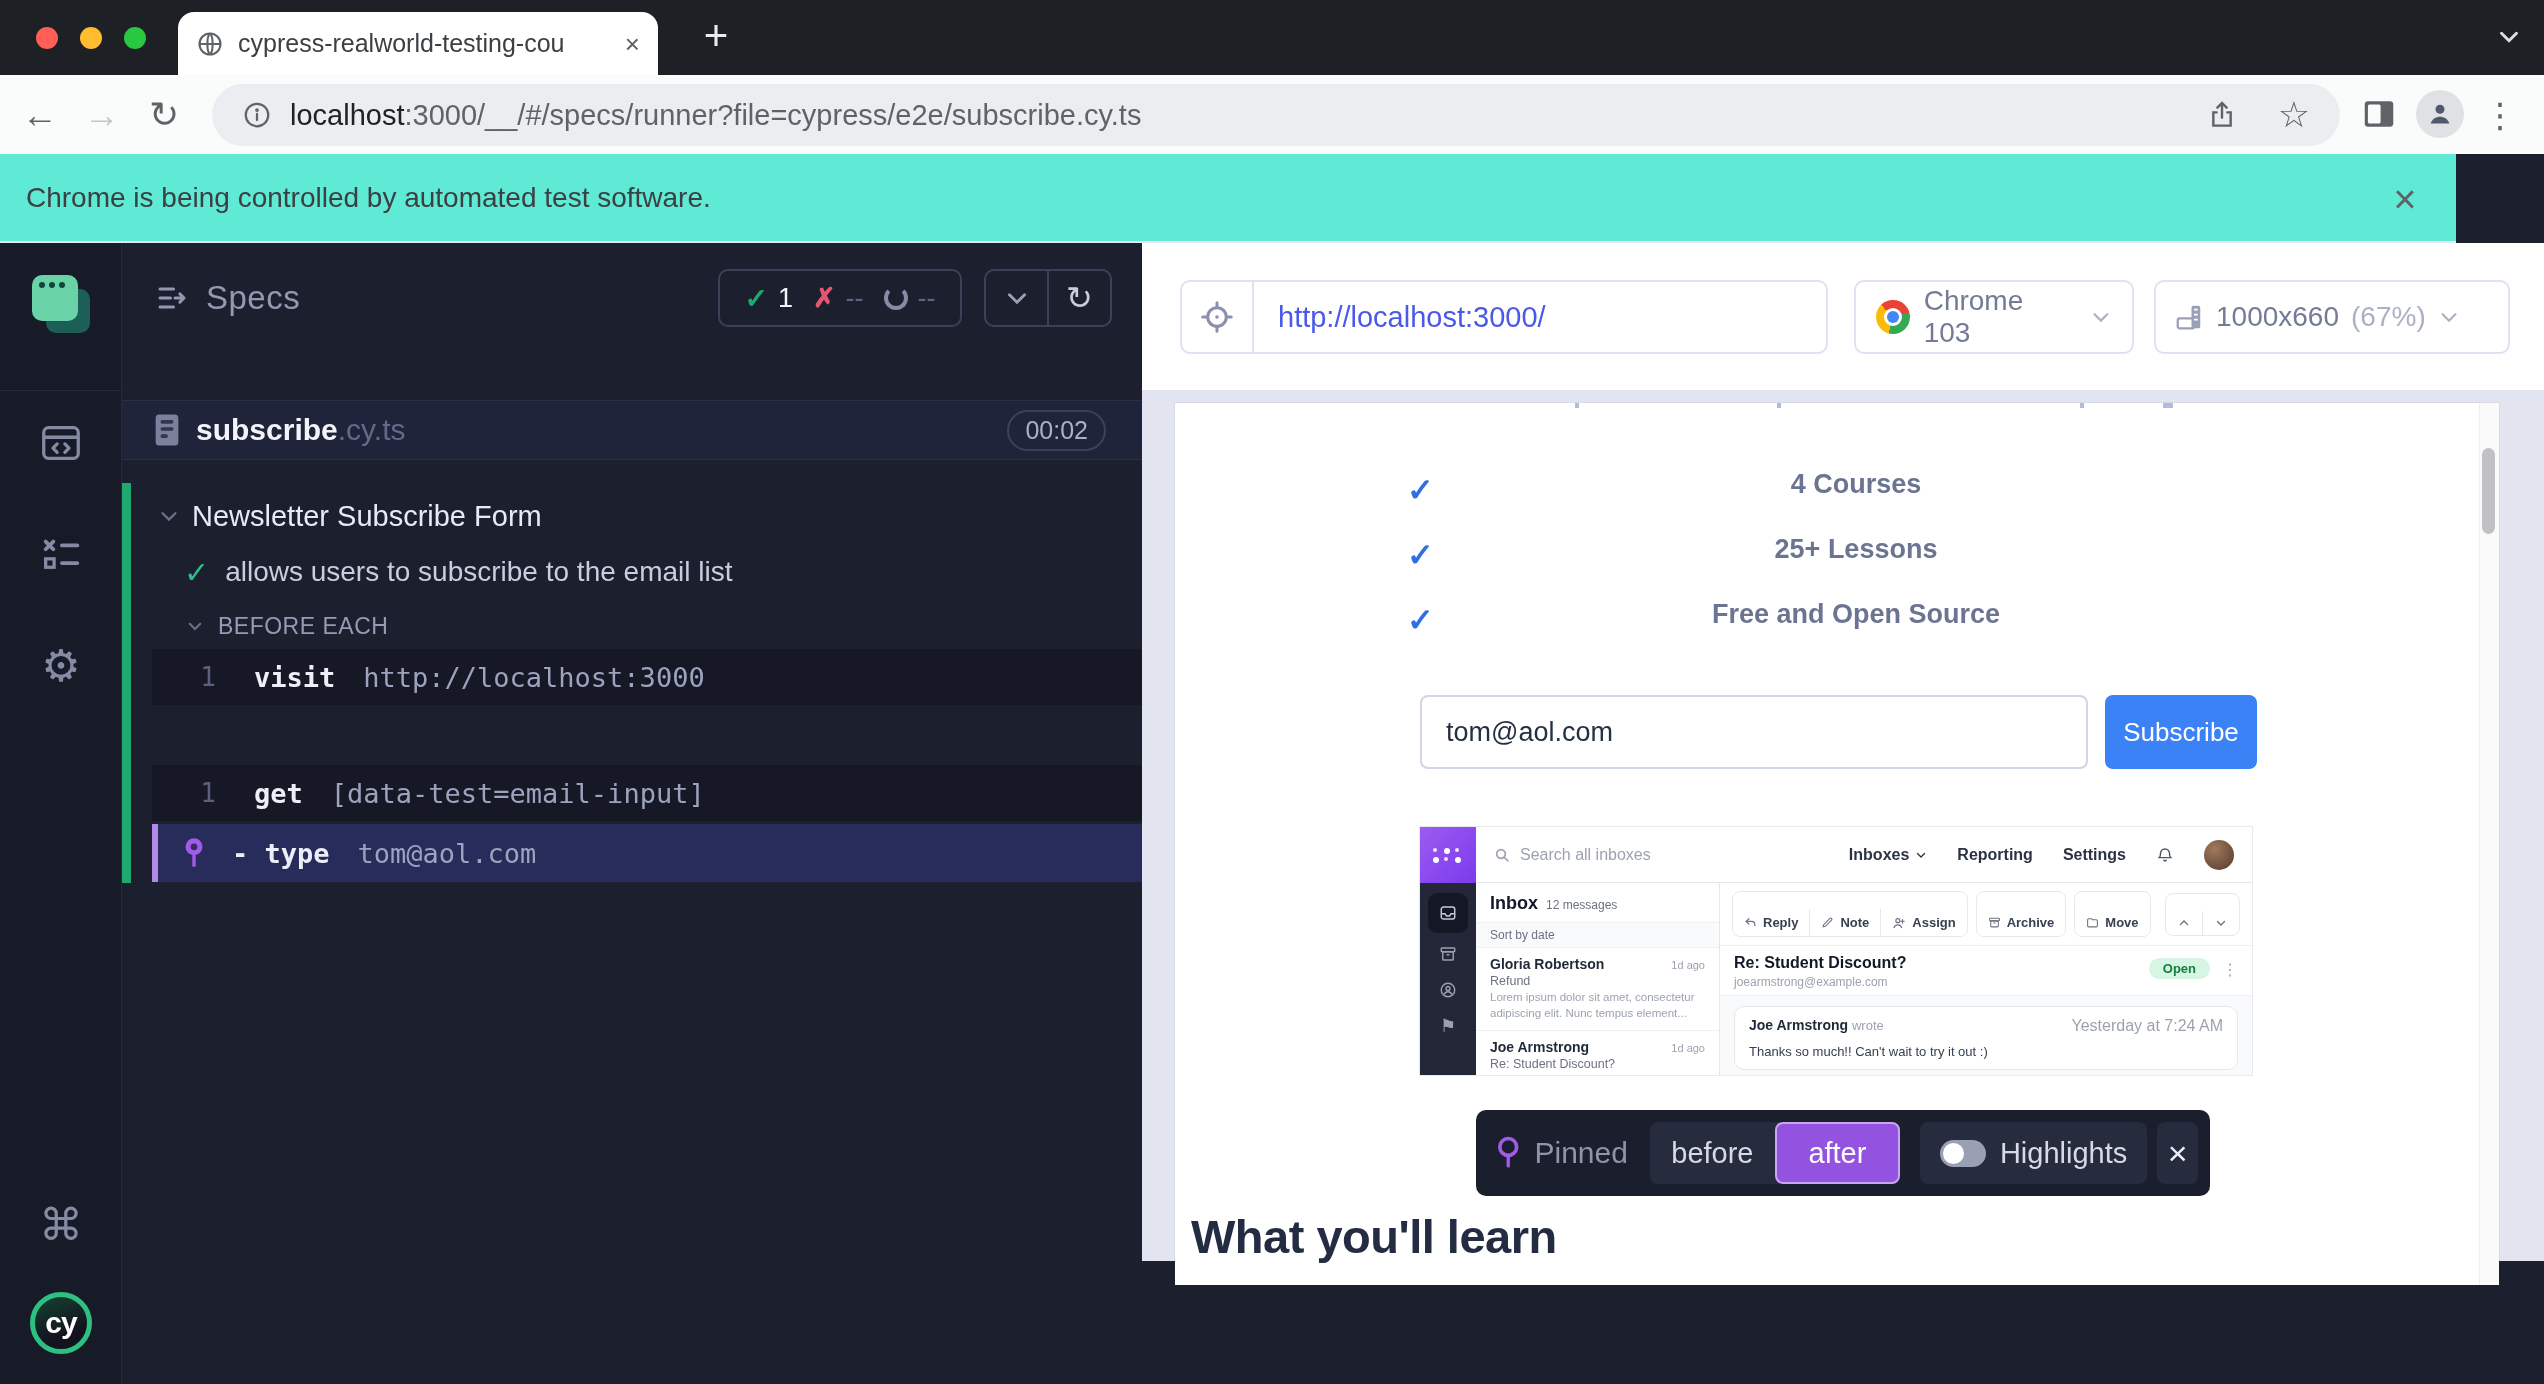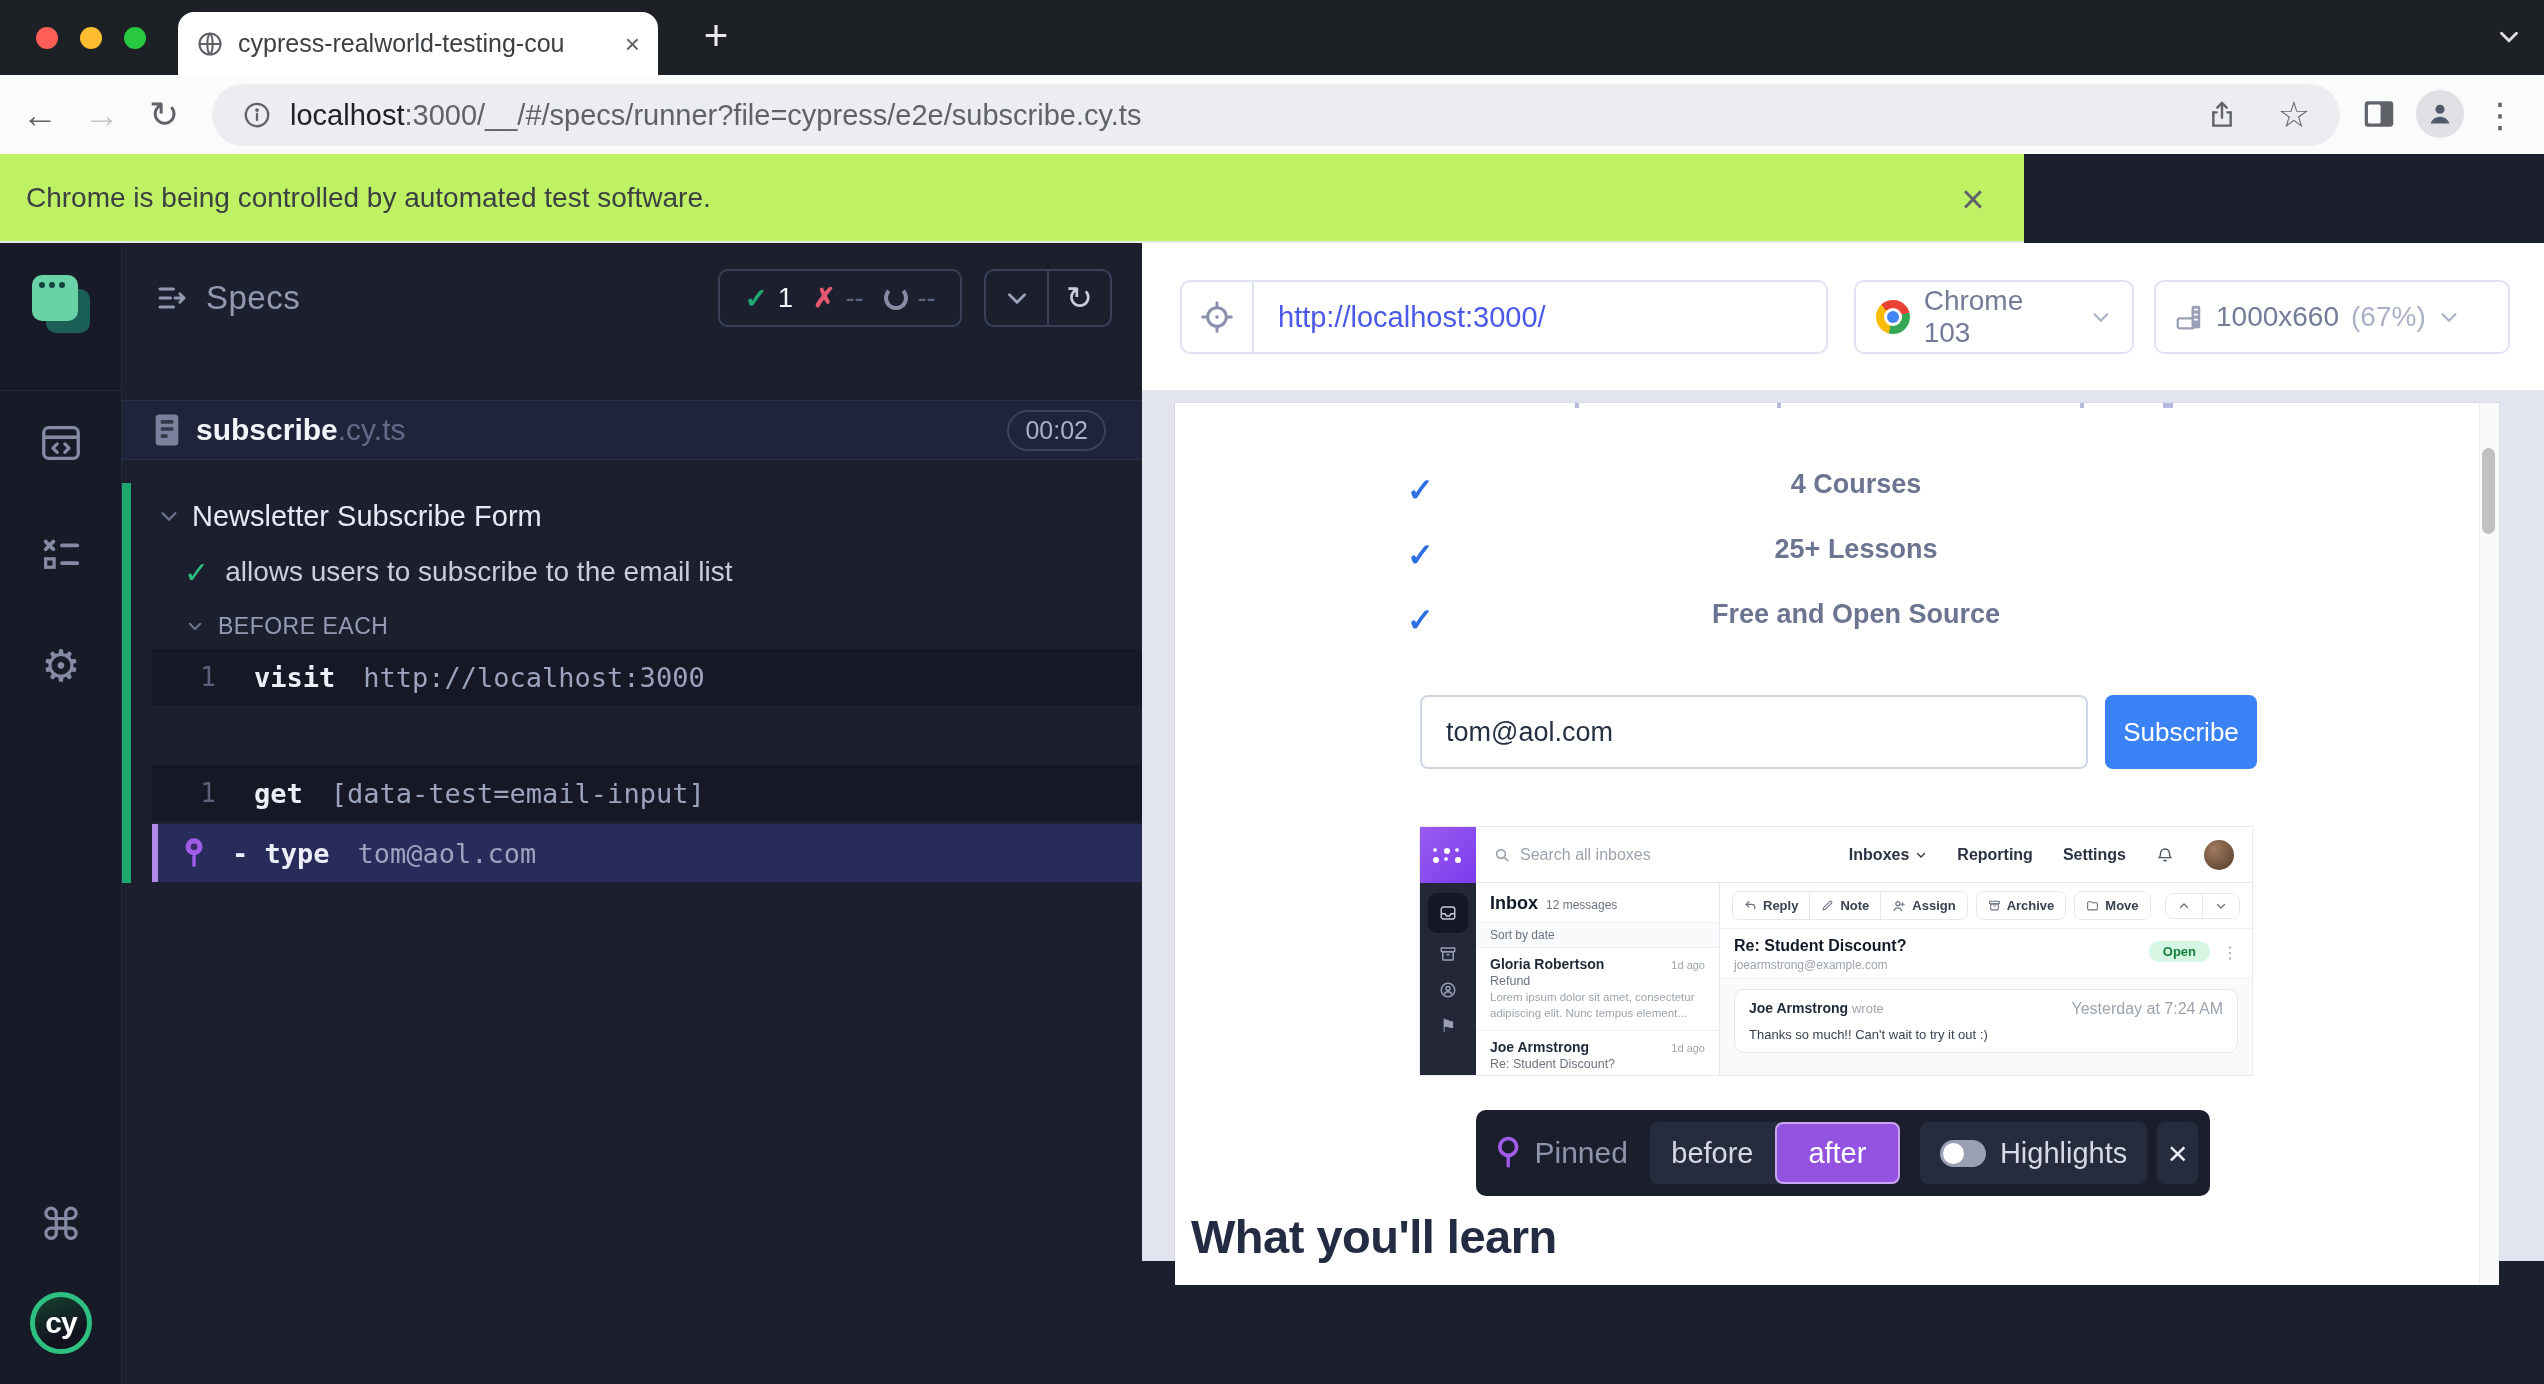--- a/index.html
+++ b/index.html
@@ -31,21 +31,21 @@
   #url-text { font-size:29px; margin-left:18px; white-space:nowrap; flex:1; overflow:hidden; }
   #url-text .host { color:#202124; }
   #url-text .rest { color:#5f6368; }
   .pill-icon { margin-left:40px; display:flex; align-items:center; }
   #panel-icon { position:absolute; right:146px; top:20px; }
   #avatar-btn { position:absolute; right:80px; top:15px; width:48px; height:48px; border-radius:50%;
                 background:#dfe1e5; display:flex; align-items:center; justify-content:center; }
   #kebab { position:absolute; right:24px; top:16px; font-size:34px; color:#5f6368; width:40px; height:48px;
            display:flex; align-items:center; justify-content:center; }
 
-  #banner { position:absolute; left:0; top:154px; width:2024px; height:89px; background:#bef264;
+  #banner { position:absolute; left:0; top:154px; width:2456px; height:89px; background:#5eead4;
             border-bottom:2px solid #e7e9ec; display:flex; align-items:center; }
   #banner-text { font-size:28px; color:#3c4043; margin-left:26px; }
   #banner-close { position:absolute; right:28px; top:22px; font-size:40px; color:#5f6368; width:46px; height:46px;
                   display:flex; align-items:center; justify-content:center; }
 
   
   #app { position:absolute; left:0; top:243px; width:2544px; height:1141px; background:#1c1f2e; }
 
   
   #sidenav { position:absolute; left:0; top:0; width:122px; height:1141px; background:#171a27;
@@ -186,21 +186,21 @@
   .ib-msg-top { display:flex; justify-content:space-between; align-items:baseline; }
   .ib-from { font-size:14px; font-weight:bold; color:#1f2937; }
   .ib-time { font-size:11px; color:#9ca3af; }
   .ib-subj { font-size:12.5px; color:#6b7280; margin-top:2px; }
   .ib-prev { font-size:11.5px; color:#9ca3af; margin-top:2px; line-height:1.35; }
   #ib-mail { position:absolute; left:300px; top:56px; width:532px; height:192px; background:#f9fafb; }
   #ib-toolbar { display:flex; align-items:center; gap:8px; padding:8px 12px; background:#fff;
                 border-bottom:1px solid #eef0f3; }
   .ib-group { display:flex; border:1px solid #e5e7eb; border-radius:8px; background:#fff; overflow:hidden; }
   .ib-btn { display:flex; align-items:center; gap:6px; font-size:13px; font-weight:600; color:#374151;
-            padding:6px 11px; background:#fff; }
+            padding:6px 11px; background:#fff;margin-top:17px; }
   .ib-group .ib-btn + .ib-btn { border-left:1px solid #e5e7eb; }
   .ib-updown { margin-left:auto; }
   .ib-updown .ib-btn { padding:6px 12px; color:#6b7280; }
   #ib-subject-row { display:flex; align-items:flex-start; padding:8px 14px 6px; background:#fff;
                     border-bottom:1px solid #eef0f3; }
   #ib-subject { font-size:16px; font-weight:bold; color:#111827; }
   #ib-sender { font-size:12px; color:#9ca3af; margin-top:3px; }
   #ib-open { margin-left:auto; background:#d6f5e3; color:#15803d; font-size:13px; font-weight:600;
              border-radius:12px; padding:3px 14px; margin-top:4px; }
   #ib-kebab { color:#9ca3af; font-size:16px; margin:6px 0 0 12px; }

